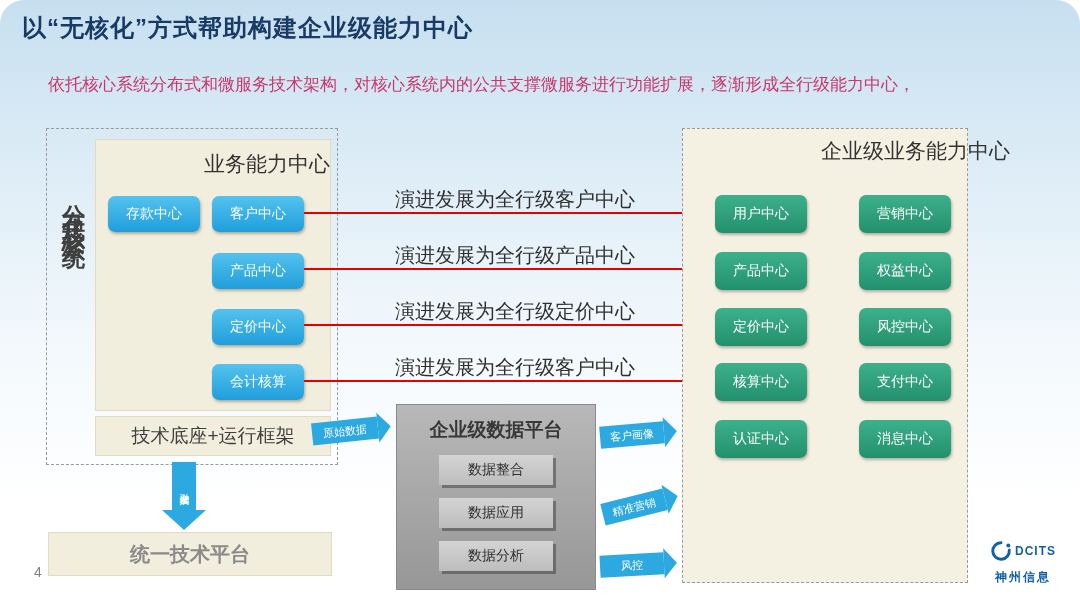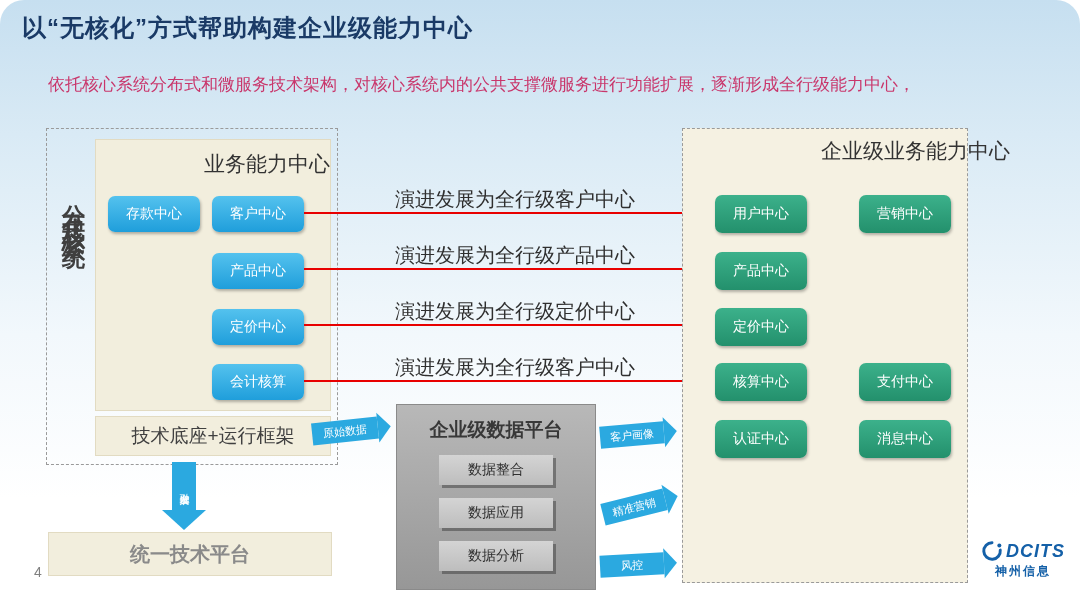--- a/index.html
+++ b/index.html
@@ -110,22 +110,22 @@
   }
   
   .right-panel {
     position:absolute; left:682px; top:128px; width:286px; height:455px;
     background:#f5f1e2; border:1px dashed #9a9a9a;
   }
   .rp-title { top:8px;margin-left:43px; }
   
   .logo { position:absolute; left:975px; top:540px; width:96px; text-align:center; color:#1460a8; }
   .logo-row { display:flex; align-items:center; justify-content:center; gap:3px; }
-  .logo-text { font-size:18px; font-weight:bold; font-style:italic; letter-spacing:1px; }
-  .logo-sub { font-size:12px; font-weight:bold; margin-top:1px; letter-spacing:2px;font-family:Liberation Mono, monospace; }
+  .logo-text { font-size:12px; font-weight:bold; letter-spacing:1px; }
+  .logo-sub { font-size:12px; font-weight:bold; margin-top:7px; letter-spacing:2px;font-family:Liberation Mono, monospace; }
   .page-num { position:absolute; left:34px; top:564px; font-size:14px; color:#808080; }
 </style>
 </head>
 <body>
 
 <div class="slide">
 
   <div class="title">以“无核化”方式帮助构建企业级能力中心</div>
 
   <div class="subtitle">
@@ -182,21 +182,23 @@
   </div>
   <div class="barrow" style="left:600px;top:554px;width:64px;transform:rotate(-3deg)">
     <span>风控</span>
   </div>
 
   <div class="right-panel">
     <div class="box-title rp-title">企业级业务能力中心</div>
     <div class="btn green" style="left:32px;top:66px">用户中心</div>
     <div class="btn green" style="left:176px;top:66px">营销中心</div>
     <div class="btn green" style="left:32px;top:123px">产品中心</div>
+    <div class="btn green" style="left:176px;top:123px">权益中心</div>
     <div class="btn green" style="left:32px;top:179px">定价中心</div>
+    <div class="btn green" style="left:176px;top:179px">风控中心</div>
     <div class="btn green" style="left:176px;top:234px">支付中心</div>
     <div class="btn green" style="left:32px;top:234px">核算中心</div>
     <div class="btn green" style="left:32px;top:291px">认证中心</div>
     <div class="btn green" style="left:176px;top:291px">消息中心</div>
   </div>
 
   <div class="logo">
     <div class="logo-row">
       <svg width="22" height="22" viewBox="0 0 24 24">
         <path d="M12 3 A9 9 0 1 0 21 11" stroke="#1460a8" stroke-width="3.2" fill="none" stroke-linecap="round"></path>

